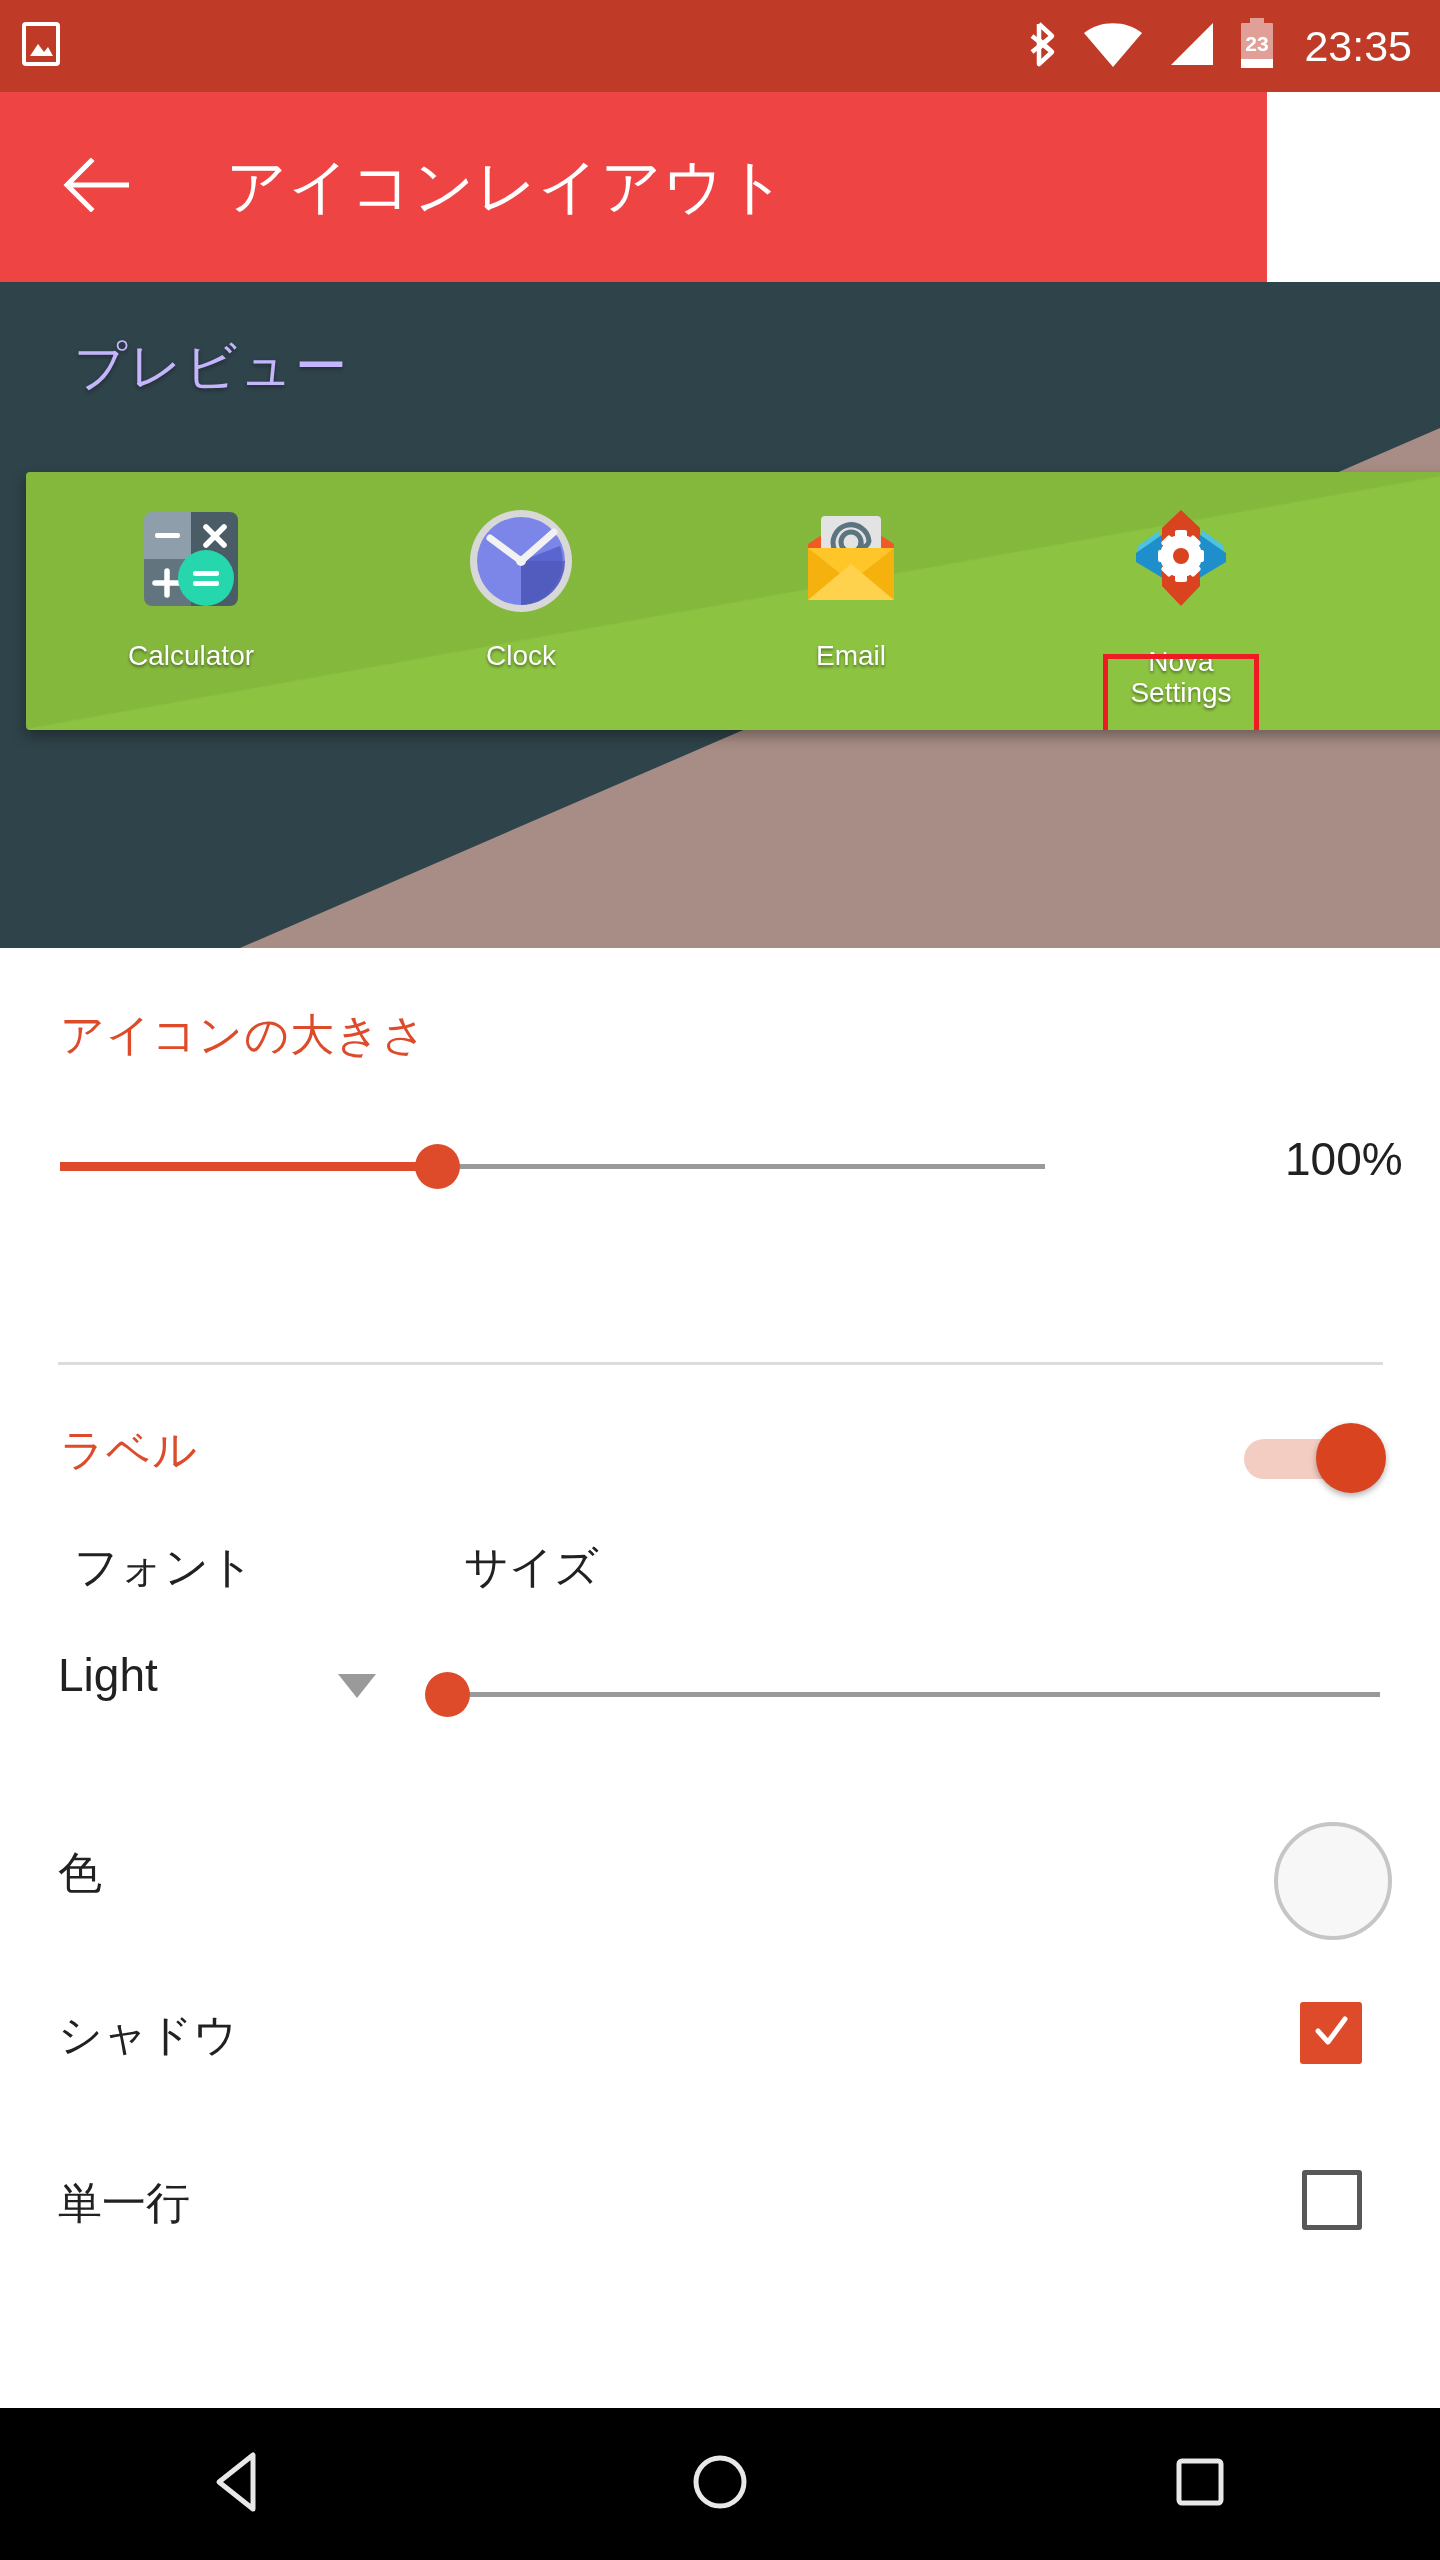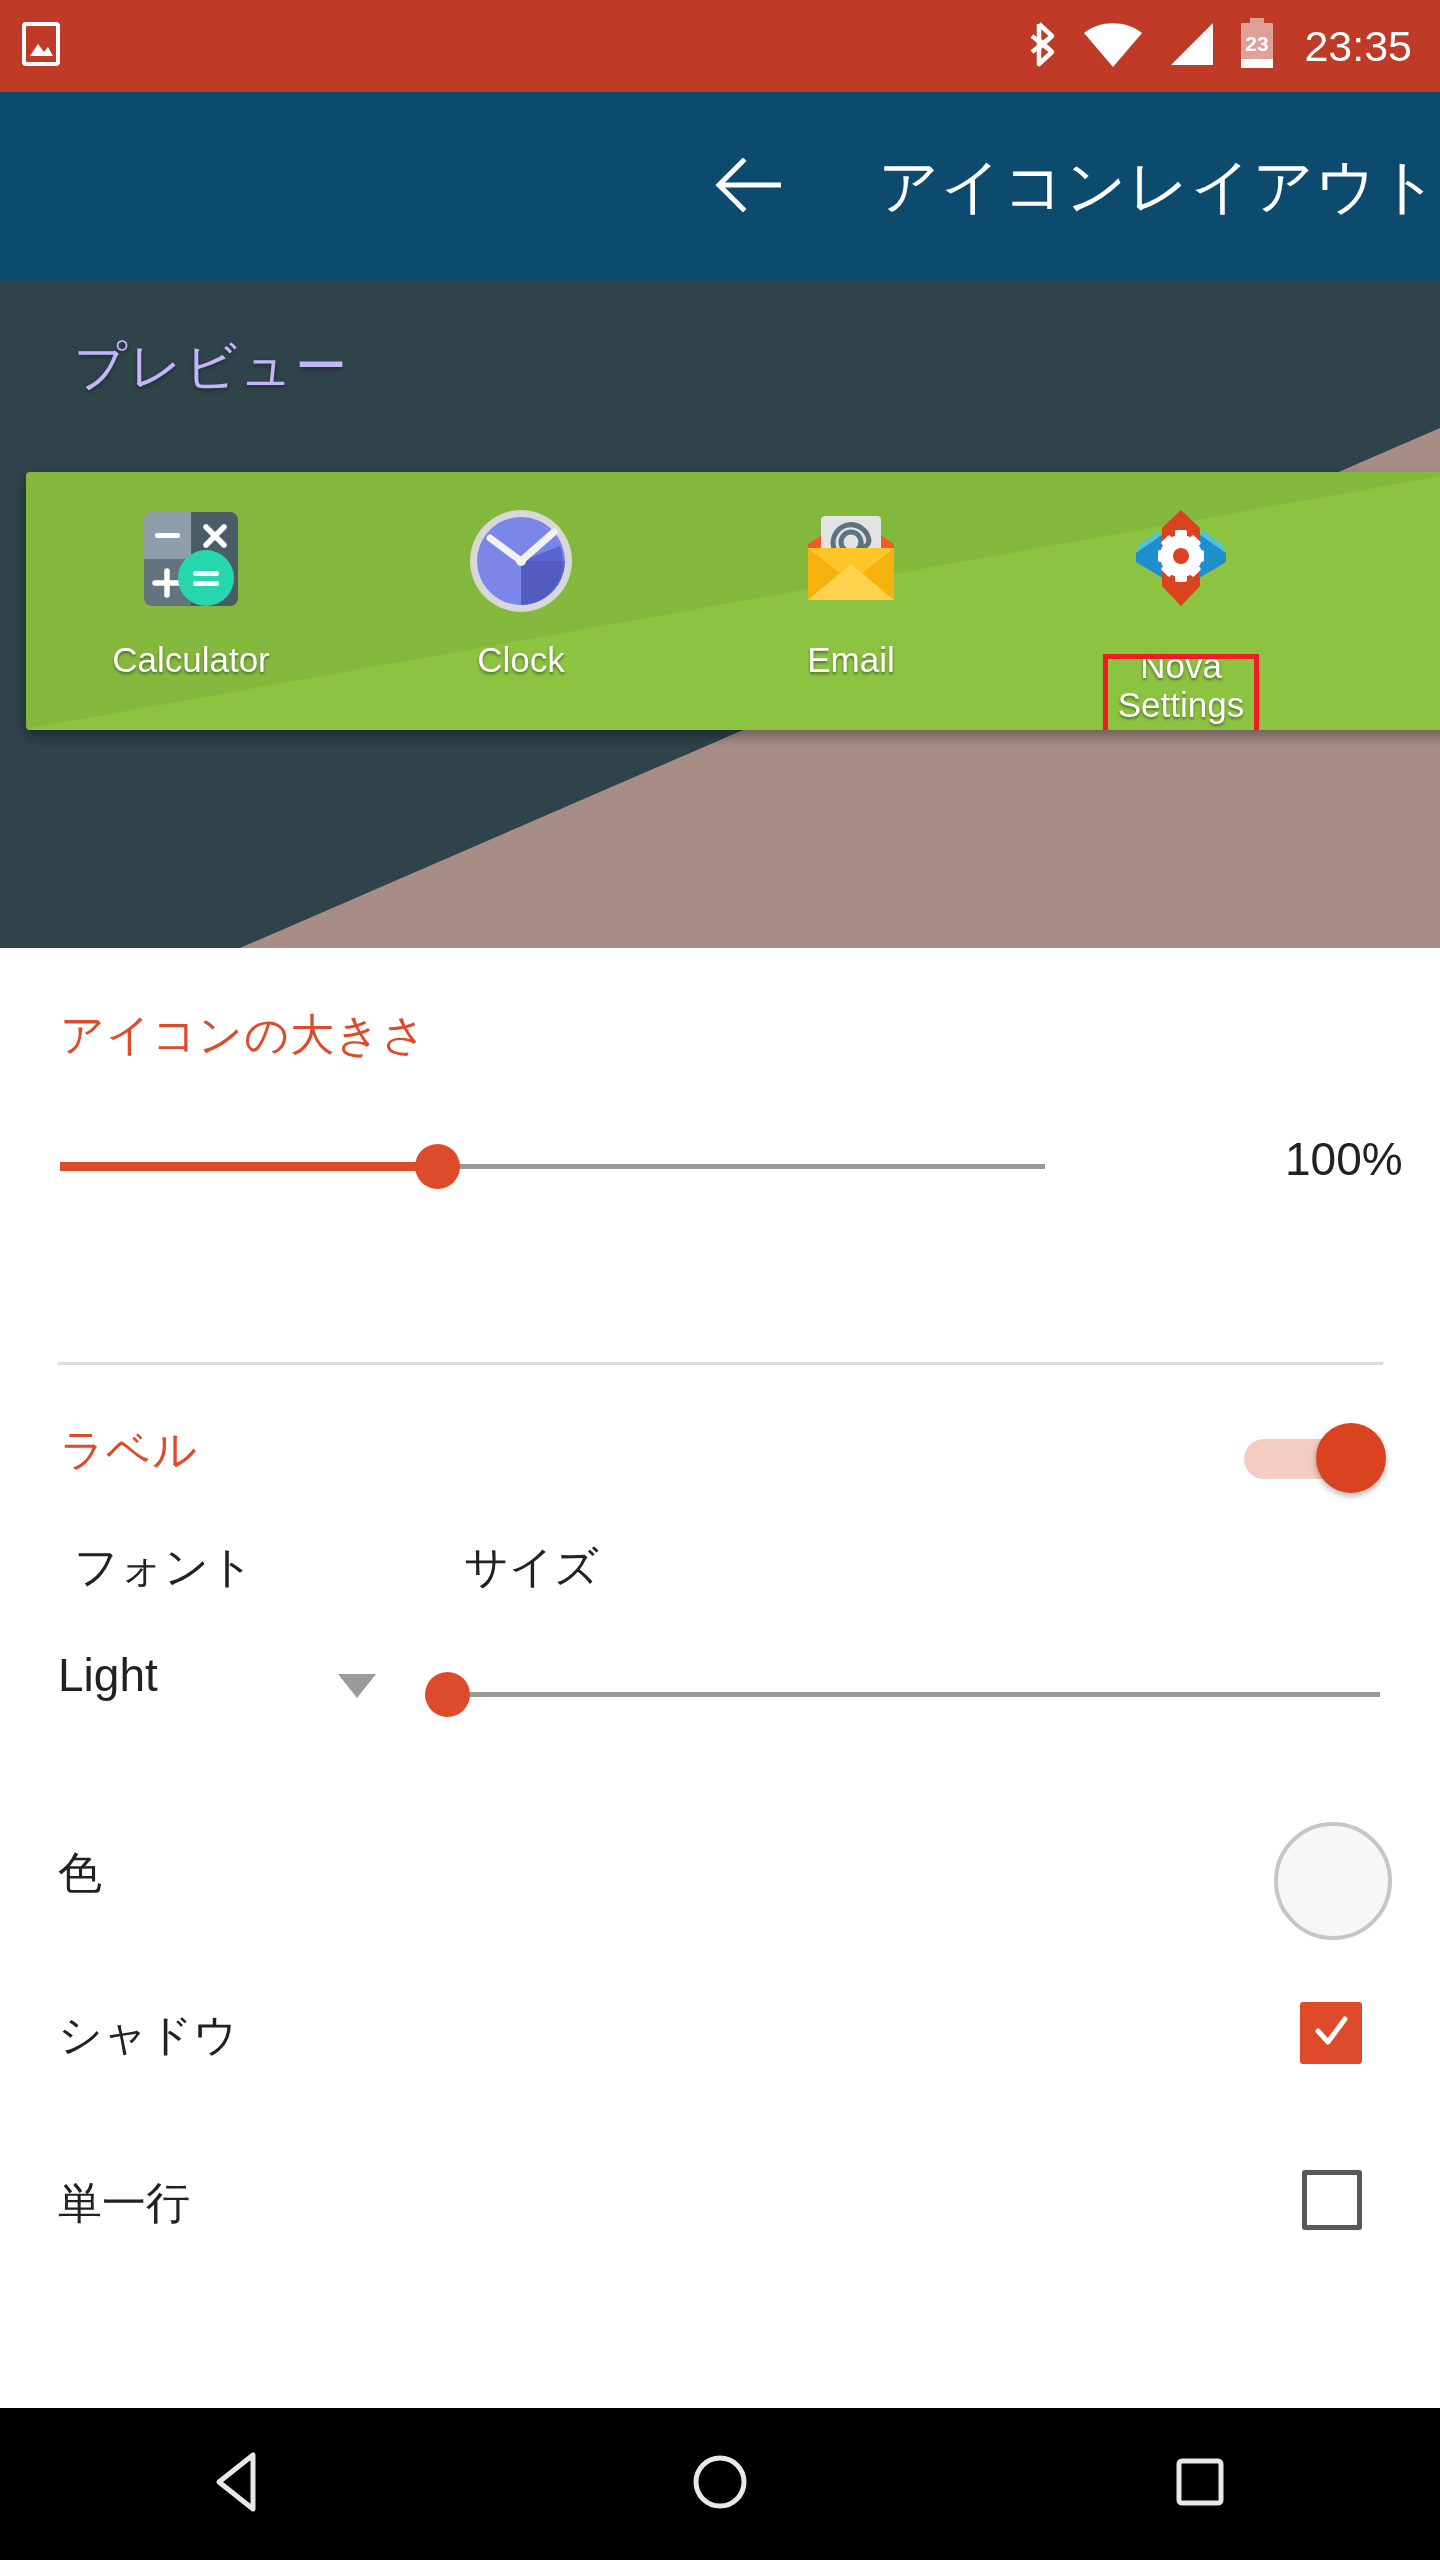--- a/index.html
+++ b/index.html
@@ -21,23 +21,23 @@
   .sb-left { margin-left:22px; display:flex; align-items:center; }
   .sb-right { margin-left:auto; margin-right:28px; display:flex; align-items:center; gap:22px; }
   .sb-icon { display:block; }
   .sb-time {
     color:#ffffff; font-size:43px; letter-spacing:0px; font-weight:400;
     line-height:1; margin-left:6px;
   }
 
   
   .appbar {
-    position:absolute; top:92px; left:0; width:1440px; height:190px;
-    background:#0c4a6e;
-    display:flex; align-items:center;justify-content:flex-end;
+    position:absolute; top:92px; left:0; width:1267px; height:190px;
+    background:#ef4444;
+    display:flex; align-items:center;
   }
   .back-btn { margin-left:62px; width:72px; height:72px; display:flex; align-items:center; justify-content:center; }
   .appbar-title {
     color:#ffffff; font-size:60px; font-weight:400; margin-left:92px;
     letter-spacing:1px; white-space:nowrap;
   }
 
   
   .preview-section {
     position:absolute; top:282px; left:0; width:1440px; height:666px;
@@ -72,21 +72,21 @@
   .icon-row {
     position:absolute; inset:0; display:flex; align-items:flex-start;
     padding-top:30px;
     z-index:3;
   }
   .app-cell {
     width:330px; display:flex; flex-direction:column; align-items:center;
   }
   .app-icon-box { width:122px; height:122px; position:relative; }
   .app-label {
-    margin-top:16px; color:#ffffff; font-size:35px; line-height:1.12;
+    margin-top:16px; color:#ffffff; font-size:28px; line-height:1.12;
     text-align:center; text-shadow:0 2px 3px rgba(0,0,0,0.45);
     position:relative;
   }
   .app-label.selected { padding:6px 16px 10px 16px; }
   .sel-box {
     position:absolute; left:50%; transform:translateX(-50%);
     top:152px; width:156px; height:124px;
     border:5px solid #ed1c24; z-index:5; pointer-events:none;
   }
 

